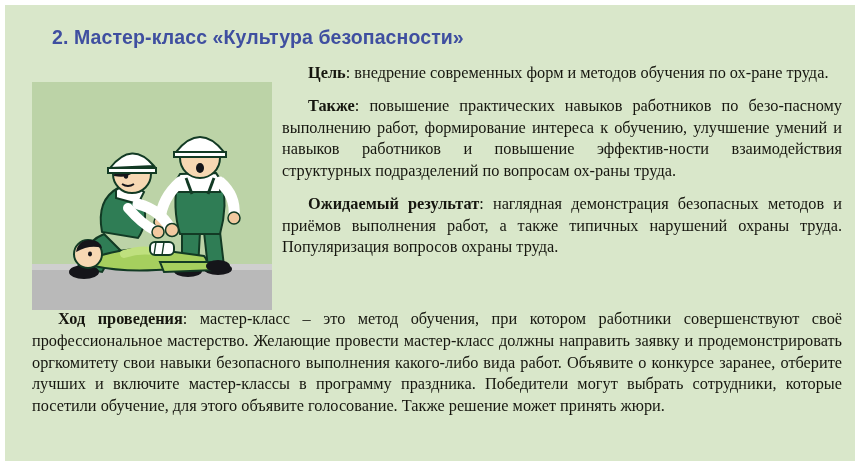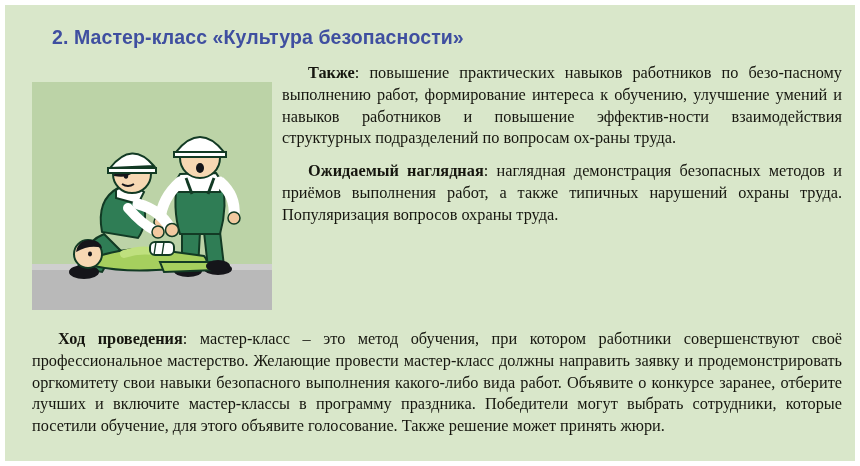--- a/index.html
+++ b/index.html
@@ -69,21 +69,21 @@
     text-indent: 26px;
     margin: 0 0 11px 0;
     hyphens: manual;
   }
   .para b {
     font-weight: bold;
   }
   .full-block {
     position: absolute;
     left: 22px;
-    top: 318px;
+    top: 298px;
     width: 810px;
   }
   .full-block .para {
     margin-bottom: 0;
   }
   .lead {
     font-weight: bold;
   }
 </style>
 </head>
@@ -165,22 +165,23 @@
         <path d="M44 170 q2 -12 14 -12 q10 0 12 8 q-12 -4 -26 4 z" fill="#15151a"></path>
         <ellipse cx="58" cy="172" rx="2" ry="2.4" fill="#15151a"></ellipse>
 
         <rect x="118" y="160" width="24" height="13" rx="5" fill="#ffffff" stroke="#123a24" stroke-width="2"></rect>
         <path d="M124 160 l-2 13" stroke="#123a24" stroke-width="1.4"></path>
         <path d="M132 160 l-2 13" stroke="#123a24" stroke-width="1.4"></path>
       </svg>
     </div>
 
     <div class="text-col">
+      <p class="para"><b class="lead">Цель</b><span>: внедрение современных форм и методов обучения по ох-ране труда.</span></p>
       <p class="para"><b class="lead">Также</b><span>: повышение практических навыков работников по безо-пасному выполнению работ, формирование интереса к обучению, улучшение умений и навыков работников и повышение эффектив-ности взаимодействия структурных подразделений по вопросам ох-раны труда.</span></p>
-      <p class="para"><b class="lead">Ожидаемый наглядная</b><span>: наглядная демонстрация безопасных методов и приёмов выполнения работ, а также типичных нарушений охраны труда. Популяризация вопросов охраны труда.</span></p>
+      <p class="para"><b class="lead">Ожидаемый результат</b><span>: наглядная демонстрация безопасных методов и приёмов выполнения работ, а также типичных нарушений охраны труда. Популяризация вопросов охраны труда.</span></p>
     </div>
 
     <div class="full-block">
       <p class="para"><b class="lead">Ход проведения</b><span>: мастер-класс – это метод обучения, при котором работники совершенствуют своё профессиональное мастерство. Желающие провести мастер-класс должны направить заявку и продемонстрировать оргкомитету свои навыки безопасного выполнения какого-либо вида работ. Объявите о конкурсе заранее, отберите лучших и включите мастер-классы в программу праздника. Победители могут выбрать сотрудники, которые посетили обучение, для этого объявите голосование. Также решение может принять жюри.</span></p>
     </div>
 
   </div>
 </div>
 
 </body></html>

